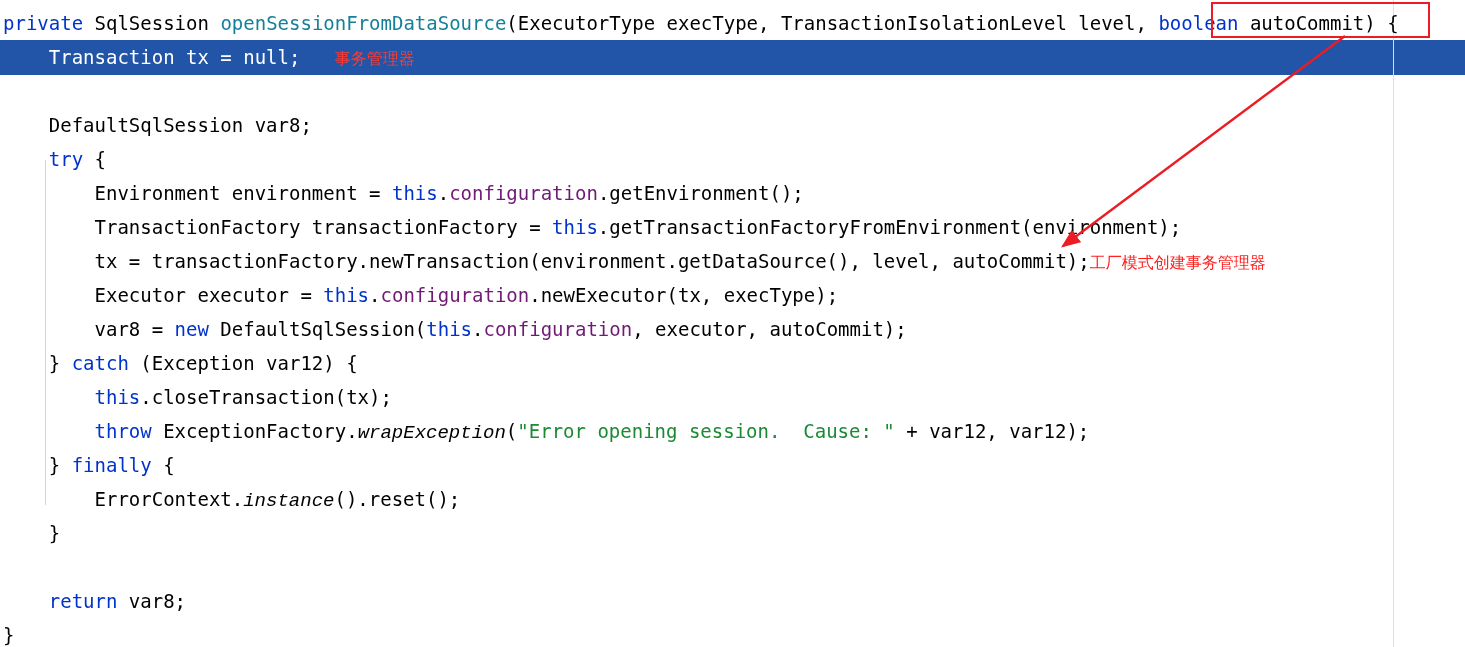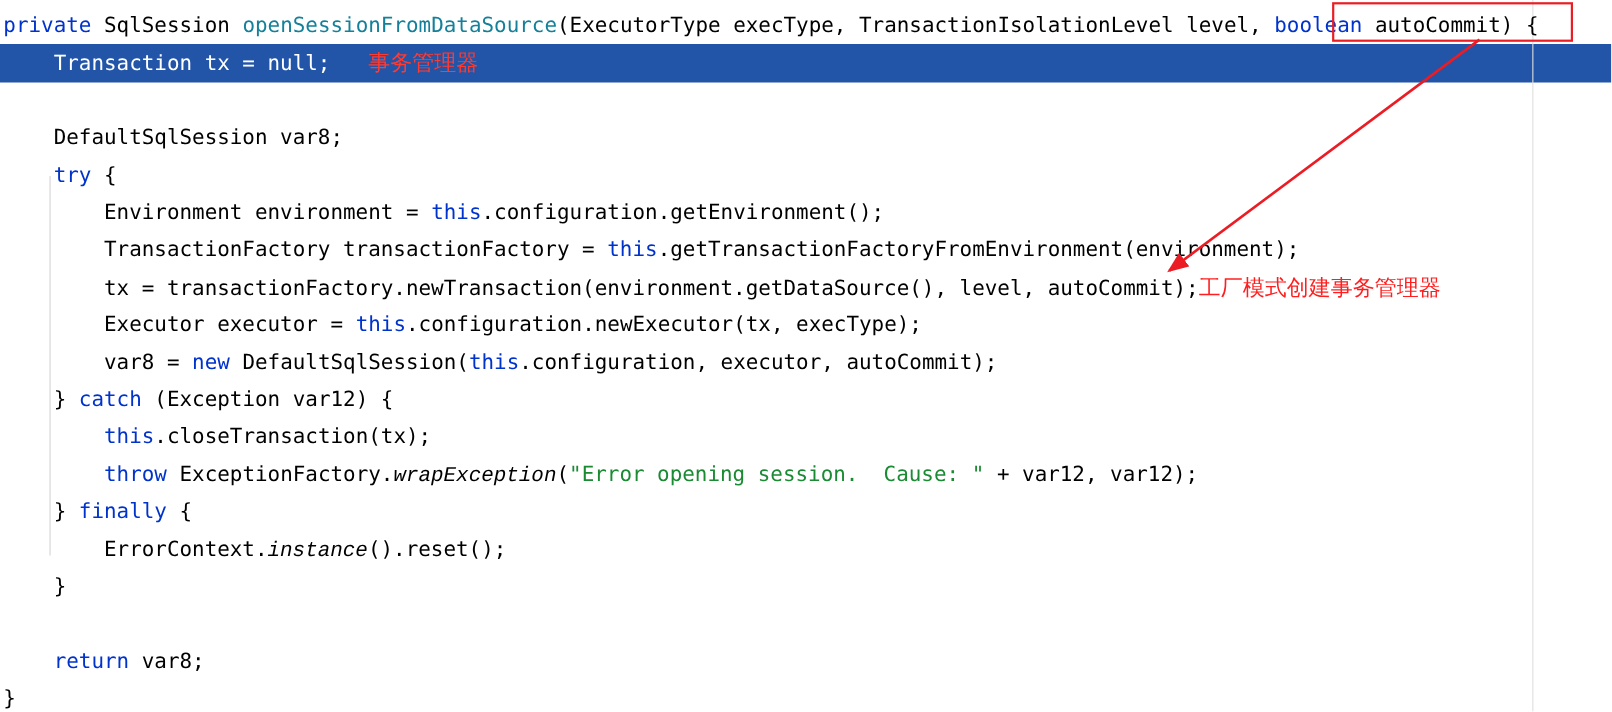--- a/index.html
+++ b/index.html
@@ -36,21 +36,21 @@
     left: 0;
     height: 34px;
     width: 1465px;
     white-space: pre;
   }
   .line .txt { padding-left: 3px; display: inline-block; }
 
   
   .kw   { color: #0033cc; }
   .meth { color: #15809a; }
-  .fld  { color: #000000; }
+  .fld  { color: #701a75; }
   .str  { color: #1a8a33; }
   .plain{ color: #000000; }
   .ital { font-style: italic; font-family: Liberation Mono, monospace; }
 
   
   .sel-band {
     position: absolute;
     left: 0;
     top: 40px;
     width: 1465px;
@@ -79,21 +79,21 @@
     top: 0;
     height: 647px;
     background: #dedede;
     z-index: 1;
   }
 
   
   .cn-note {
     color: #ff1f1f;
     font-family: "DejaVu Sans", "Liberation Sans", sans-serif;
-    font-size: 20px;
+    font-size: 16px;
   }
   .redbox {
     position: absolute;
     border: 2px solid #ec1c24;
     box-sizing: border-box;
     z-index: 4;
     pointer-events: none;
   }
   svg.arrow-layer {
     position: absolute;

